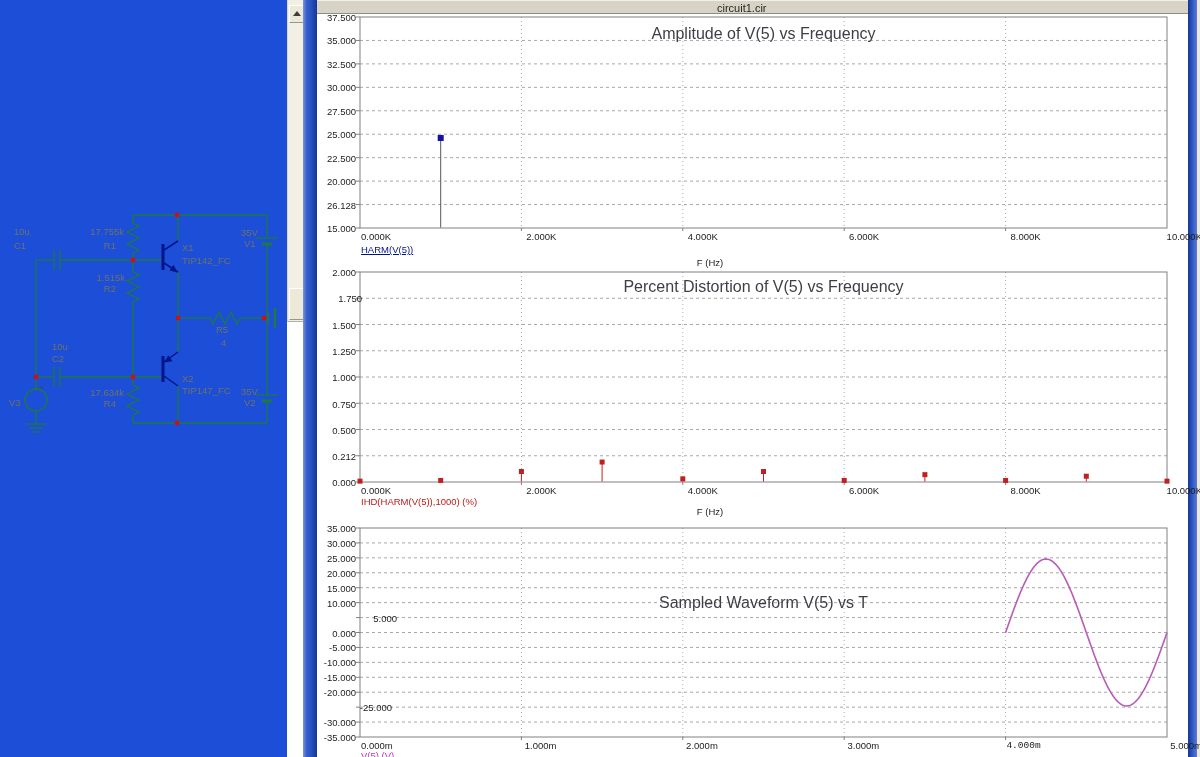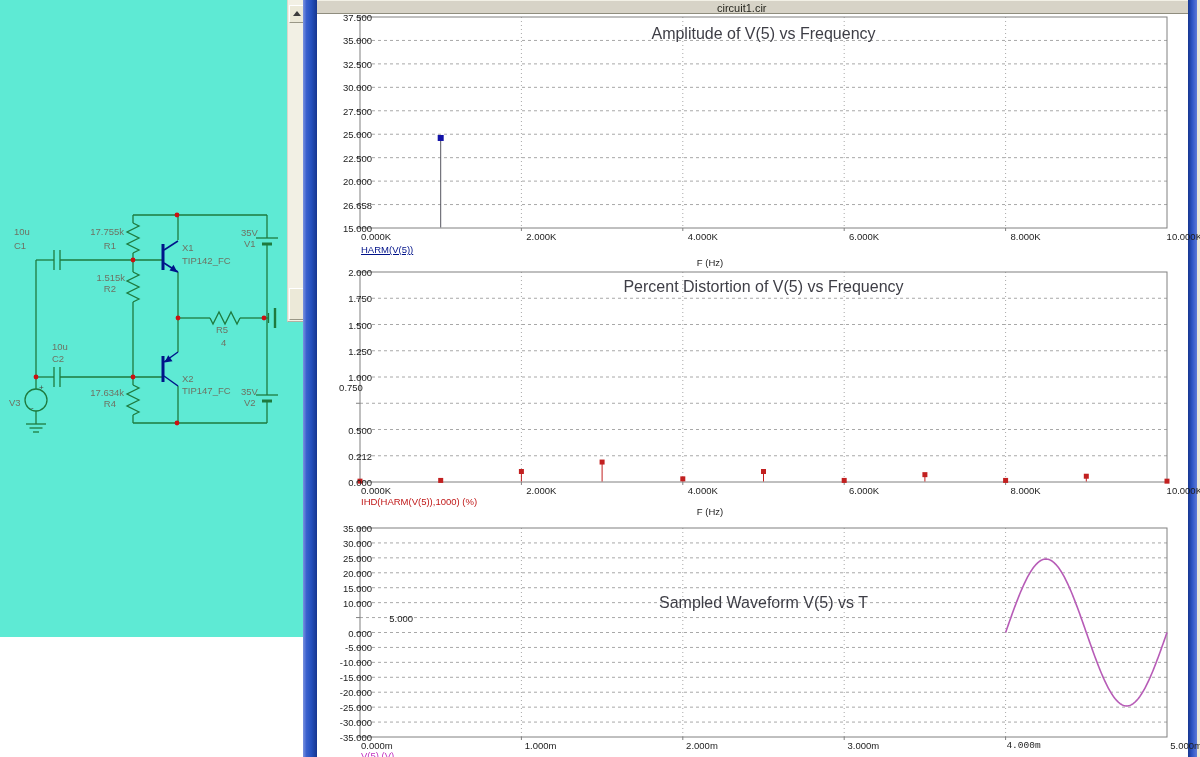--- a/index.html
+++ b/index.html
@@ -1,20 +1,20 @@
 <!DOCTYPE html>
 <html><head>
 <meta charset="utf-8">
 <style>
   html,body{margin:0;padding:0;background:#fff;}
   .root{position:relative;width:1200px;height:757px;overflow:hidden;
         font-family:"Liberation Sans",sans-serif;background:#ffffff;}
 
   
-  .left-pane{position:absolute;left:0;top:0;width:287px;height:637px;background:#5eead4;padding-left:40px;}
+  .left-pane{position:absolute;left:0;top:0;width:287px;height:757px;background:#1d4ed8;}
   .schematic-svg{position:absolute;left:0;top:0;}
 
   
   .v-scrollbar{position:absolute;left:287px;top:0;width:16px;height:321px;
                background:#f2f0e4;border-left:1px solid #dad7ca;border-bottom:1px solid #b3b0a2;}
   .sb-btn{position:absolute;left:1px;width:14px;height:16px;background:#ece9d8;
           border:1px solid;border-color:#ffffff #9a9786 #9a9786 #ffffff;}
   .sb-up{top:5px;}
   .sb-down{top:288px;height:30px;}
   .arr-up{position:absolute;left:3px;top:5px;width:0;height:0;
@@ -30,21 +30,21 @@
 
   
   .right-pane{position:absolute;left:317px;top:0;width:871px;height:757px;background:#ffffff;}
   .doc-header{position:absolute;left:0;top:0;width:871px;height:13px;background:#d7d3c7;
               border-bottom:1px solid #8f8d7e;box-shadow:inset 0 1px 0 #f2f0e6;}
   .doc-title{position:absolute;left:400px;top:2px;width:120px;text-align:left;
              font-size:11px;color:#26261f;}
 
   
   .tick{position:absolute;font-size:9.5px;color:#1c1c1c;line-height:10px;white-space:nowrap;}
-  .ylab{text-align:right;margin-left:16px;}
+  .ylab{text-align:right;}
   .xlab-c{text-align:right;}
   .chart-title{position:absolute;font-size:16px;color:#3e3e46;white-space:nowrap;text-align:center;}
   .expr{position:absolute;font-size:9.5px;white-space:nowrap;}
   .axis-unit{position:absolute;font-size:9.5px;color:#1c1c1c;text-align:center;white-space:nowrap;}
 </style>
 </head>
 <body>
 
 <div class="root">
 
@@ -206,21 +206,21 @@
           <rect x="120.7" y="134.9733333333333" width="6" height="6" fill="#1212a8" stroke="none"></rect>
         </svg>
         <div class="tick ylab" style="left: -3px; top: 13px; width: 42px;">37.500</div>
         <div class="tick ylab" style="left: -3px; top: 36.4444px; width: 42px;">35.000</div>
         <div class="tick ylab" style="left: -3px; top: 59.8889px; width: 42px;">32.500</div>
         <div class="tick ylab" style="left: -3px; top: 83.3333px; width: 42px;">30.000</div>
         <div class="tick ylab" style="left: -3px; top: 106.778px; width: 42px;">27.500</div>
         <div class="tick ylab" style="left: -3px; top: 130.222px; width: 42px;">25.000</div>
         <div class="tick ylab" style="left: -3px; top: 153.667px; width: 42px;">22.500</div>
         <div class="tick ylab" style="left: -3px; top: 177.111px; width: 42px;">20.000</div>
-        <div class="tick ylab" style="left: -3px; top: 200.556px; width: 42px;">26.658</div>
+        <div class="tick ylab" style="left: -3px; top: 200.556px; width: 42px;">26.128</div>
         <div class="tick ylab" style="left: -3px; top: 224px; width: 42px;">15.000</div>
         <div class="tick" style="left: 44px; top: 232px; width: 70px;">0.000K</div>
         <div class="tick xlab-c" style="left: 169.4px; top: 232px; width: 70px;">2.000K</div>
         <div class="tick xlab-c" style="left: 330.8px; top: 232px; width: 70px;">4.000K</div>
         <div class="tick xlab-c" style="left: 492.2px; top: 232px; width: 70px;">6.000K</div>
         <div class="tick xlab-c" style="left: 653.6px; top: 232px; width: 70px;">8.000K</div>
         <div class="tick xlab-c" style="left: 815px; top: 232px; width: 70px;">10.000K</div>
         <div class="chart-title" style="left: 246.5px; top: 25px; width: 400px;">Amplitude of V(5) vs Frequency</div>
         <div class="expr" style="left: 44px; top: 244px; color: rgb(0, 18, 137); text-decoration: underline;">HARM(V(5))</div>
         <div class="axis-unit" style="left: 353px; top: 257px; width: 80px;">F (Hz)</div>
@@ -267,25 +267,25 @@
           <line x1="607.9" y1="481.5" x2="607.9" y2="474.65" stroke="#c22020" stroke-width="1"></line>
           <rect x="605.4" y="472.15" width="5" height="5" fill="#c22020" stroke="none"></rect>
           <line x1="688.6" y1="481.5" x2="688.6" y2="480.425" stroke="#c22020" stroke-width="1"></line>
           <rect x="686.1" y="477.925" width="5" height="5" fill="#c22020" stroke="none"></rect>
           <line x1="769.3000000000001" y1="481.5" x2="769.3000000000001" y2="476.225" stroke="#c22020" stroke-width="1"></line>
           <rect x="766.8000000000001" y="473.725" width="5" height="5" fill="#c22020" stroke="none"></rect>
           <line x1="850" y1="481.5" x2="850" y2="481.15999999999997" stroke="#c22020" stroke-width="1"></line>
           <rect x="847.5" y="478.65999999999997" width="5" height="5" fill="#c22020" stroke="none"></rect>
         </svg>
         <div class="tick ylab" style="left: -3px; top: 268px; width: 42px;">2.000</div>
-        <div class="tick ylab" style="left: -3px; top: 294.25px; width: 42px;">1.750</div>
+        <div class="tick ylab" style="left: -3px; top: 294.25px; width: 42px; padding-left: 6px;">1.750</div>
         <div class="tick ylab" style="left: -3px; top: 320.5px; width: 42px;">1.500</div>
         <div class="tick ylab" style="left: -3px; top: 346.75px; width: 42px;">1.250</div>
         <div class="tick ylab" style="left: -3px; top: 373px; width: 42px;">1.000</div>
-        <div class="tick ylab" style="left: -3px; top: 383px; width: 42px; text-align: center;">0.750</div>
+        <div class="tick ylab" style="left: -3px; top: 400px; width: 42px;">0.750</div>
         <div class="tick ylab" style="left: -3px; top: 425.5px; width: 42px;">0.500</div>
         <div class="tick ylab" style="left: -3px; top: 451.75px; width: 42px;">0.212</div>
         <div class="tick ylab" style="left: -3px; top: 478px; width: 42px;">0.000</div>
         <div class="tick" style="left: 44px; top: 486px; width: 70px;">0.000K</div>
         <div class="tick xlab-c" style="left: 169.4px; top: 486px; width: 70px;">2.000K</div>
         <div class="tick xlab-c" style="left: 330.8px; top: 486px; width: 70px;">4.000K</div>
         <div class="tick xlab-c" style="left: 492.2px; top: 486px; width: 70px;">6.000K</div>
         <div class="tick xlab-c" style="left: 653.6px; top: 486px; width: 70px;">8.000K</div>
         <div class="tick xlab-c" style="left: 815px; top: 486px; width: 70px;">10.000K</div>
         <div class="chart-title" style="left: 246.5px; top: 278px; width: 400px;">Percent Distortion of V(5) vs Frequency</div>
@@ -336,21 +336,21 @@
         <div class="tick ylab" style="left: -3px; top: 553.857px; width: 42px;">25.000</div>
         <div class="tick ylab" style="left: -3px; top: 568.786px; width: 42px;">20.000</div>
         <div class="tick ylab" style="left: -3px; top: 583.714px; width: 42px;">15.000</div>
         <div class="tick ylab" style="left: -3px; top: 598.643px; width: 42px;">10.000</div>
         <div class="tick ylab" style="left: -3px; top: 613.571px; width: 42px; padding-left: 41px;">5.000</div>
         <div class="tick ylab" style="left: -3px; top: 628.5px; width: 42px;">0.000</div>
         <div class="tick ylab" style="left: -3px; top: 643.429px; width: 42px;">-5.000</div>
         <div class="tick ylab" style="left: -3px; top: 658.357px; width: 42px;">-10.000</div>
         <div class="tick ylab" style="left: -3px; top: 673.286px; width: 42px;">-15.000</div>
         <div class="tick ylab" style="left: -3px; top: 688.214px; width: 42px;">-20.000</div>
-        <div class="tick ylab" style="left: -3px; top: 703.143px; width: 42px;">-25.000</div>
+        <div class="tick ylab" style="left: -3px; top: 703.143px; width: 42px; padding-left: 36px;">-25.000</div>
         <div class="tick ylab" style="left: -3px; top: 718.071px; width: 42px;">-30.000</div>
         <div class="tick ylab" style="left: -3px; top: 733px; width: 42px;">-35.000</div>
         <div class="tick" style="left: 44px; top: 741px; width: 70px;">0.000m</div>
         <div class="tick xlab-c" style="left: 169.4px; top: 741px; width: 70px;">1.000m</div>
         <div class="tick xlab-c" style="left: 330.8px; top: 741px; width: 70px;">2.000m</div>
         <div class="tick xlab-c" style="left: 492.2px; top: 741px; width: 70px;">3.000m</div>
         <div class="tick xlab-c" style="left: 653.6px; top: 741px; width: 70px; font-family: Liberation Mono, monospace;">4.000m</div>
         <div class="tick xlab-c" style="left: 815px; top: 741px; width: 70px;">5.000m</div>
         <div class="chart-title" style="left: 246.5px; top: 594px; width: 400px;">Sampled Waveform  V(5) vs T</div>
         <div class="expr" style="left: 44px; top: 750px; color: rgb(192, 48, 192);">V(5) (V)</div>

